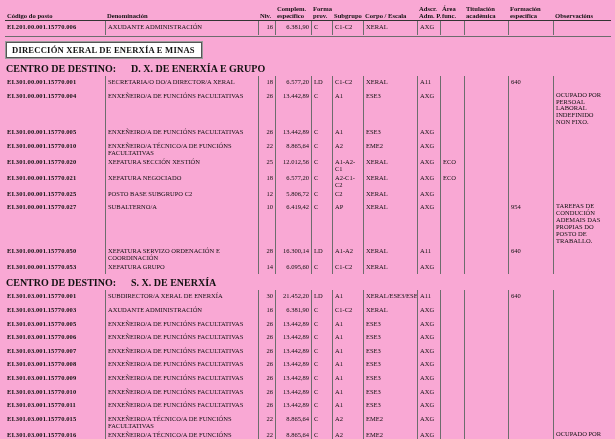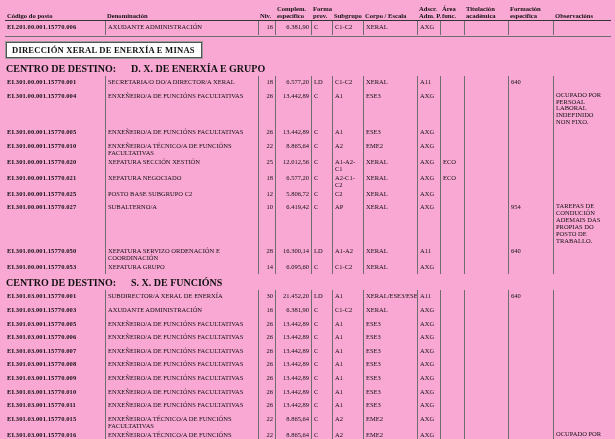--- a/index.html
+++ b/index.html
@@ -266,21 +266,21 @@
         <div class="cell">C1-C2</div>
         <div class="cell">XERAL</div>
         <div class="cell">AXG</div>
         <div class="cell"></div>
         <div class="cell"></div>
         <div class="cell"></div>
         <div class="cell obs"></div>
       </div>
       <div class="centro">
         <span>CENTRO DE DESTINO:</span>
-        <span>S. X. DE FUNCIÓNS</span>
+        <span>S. X. DE ENERXÍA</span>
       </div>
       <div class="grid drow">
         <div class="cell">EI.301.03.001.15770.001</div>
         <div class="cell">SUBDIRECTOR/A XERAL DE ENERXÍA</div>
         <div class="cell num">30</div>
         <div class="cell num">21.452,20</div>
         <div class="cell">LD</div>
         <div class="cell">A1</div>
         <div class="cell">XERAL/ESE3/ESE4</div>
         <div class="cell">A11</div>

